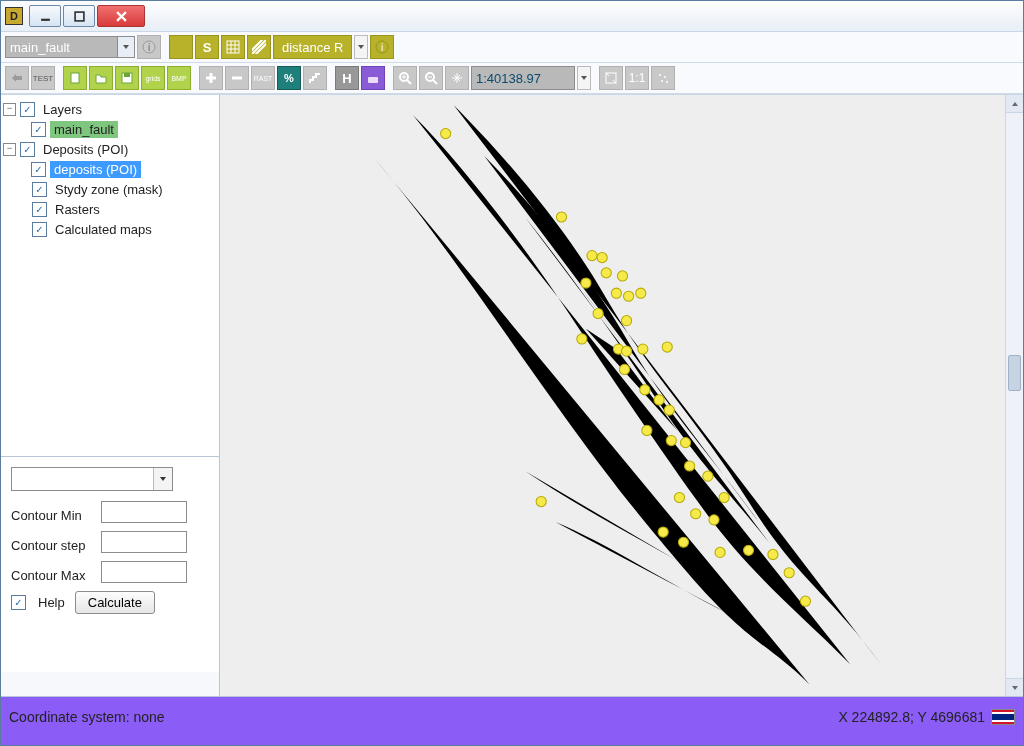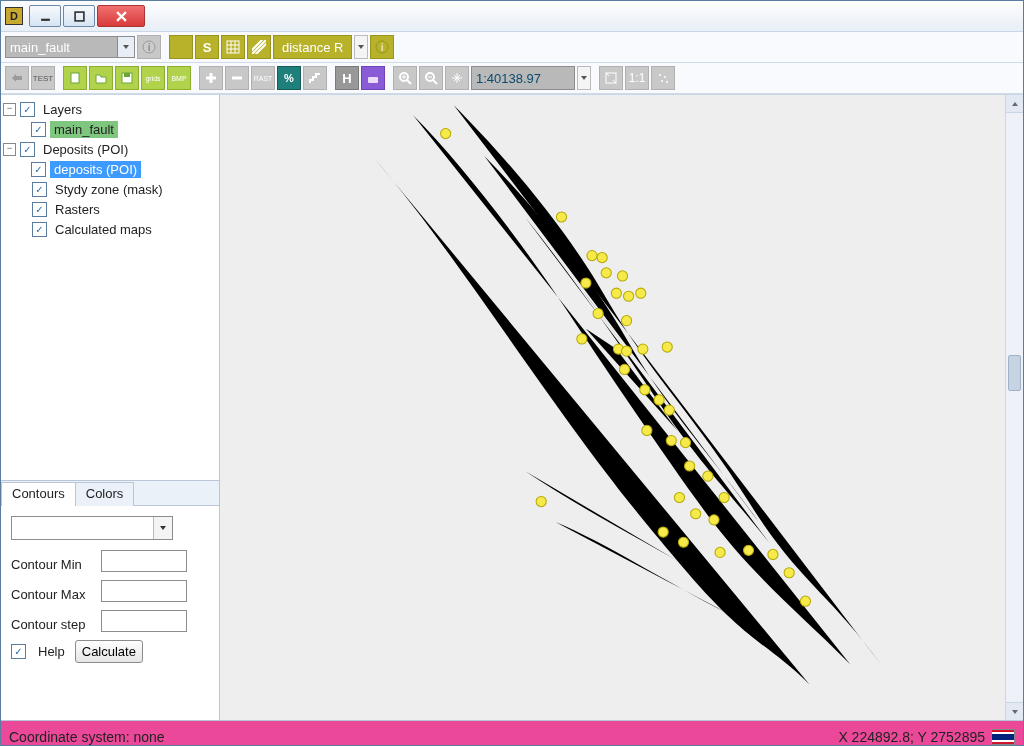--- a/index.html
+++ b/index.html
@@ -49,32 +49,32 @@
   .bottompanel{height:240px;border-top:1px solid #b8c6d8;background:#f6f8fb;box-sizing:border-box}
   .tabs{display:flex;height:24px;border-bottom:1px solid #b8c6d8;background:#eaf1f9}
   .tab{padding:3px 10px;border:1px solid #b8c6d8;border-bottom:none;background:#eaf1f9;margin-right:-1px;position:relative;top:1px;font-size:13px}
   .tab.active{background:#fff}
   .tabbody{padding:10px;background:#fff;height:calc(100% - 24px);box-sizing:border-box}
   .selectbox{width:160px;height:22px;border:1px solid #8c8c8c;background:#fff;position:relative;margin-bottom:10px}
   .selectbox .dd{position:absolute;right:0;top:0;width:18px;height:100%;border-left:1px solid #bbb;display:flex;align-items:center;justify-content:center;background:#f4f4f4}
   .formrow{display:flex;align-items:flex-end;margin-bottom:8px;font-size:13px}
   .formrow label{width:90px}
   .formrow input[type=text]{width:80px;height:18px;border:1px solid #8c8c8c}
-  .btn{padding:3px 6px;border:1px solid #8c8c8c;border-radius:3px;background:linear-gradient(#fdfdfd,#e6e6e6);font-size:13px}
+  .btn{padding:3px 12px;border:1px solid #8c8c8c;border-radius:3px;background:linear-gradient(#fdfdfd,#e6e6e6);font-size:13px}
   .autorow{display:flex;align-items:center;gap:10px;margin-top:8px}
   
   .canvaswrap{flex:1;position:relative;background:#eeeeee;min-width:0;overflow:hidden}
   .canvas{position:absolute;inset:0}
   .vscroll{position:absolute;right:0;top:0;bottom:0;width:17px;background:#eef2f8;border-left:1px solid #c9d6e6}
   .vscroll .thumb{position:absolute;left:2px;right:2px;top:260px;height:34px;background:#c7d3e3;border:1px solid #9fb2c9;border-radius:2px}
   .vscroll .arrow{position:absolute;left:0;right:0;height:17px;background:#e2e9f3;display:flex;align-items:center;justify-content:center}
   .vscroll .arrow.up{top:0;border-bottom:1px solid #c9d6e6}
   .vscroll .arrow.down{bottom:0;border-top:1px solid #c9d6e6}
   
-  .statusbar{height:24px;background:#ec4899;border-top:1px solid #b8c6d8;display:flex;align-items:flex-end;padding:0 8px;font-size:14px}
+  .statusbar{height:24px;background:#8b5cf6;border-top:1px solid #b8c6d8;display:flex;align-items:flex-start;padding:12px 8px;font-size:14px}
   .statusbar .spacer{flex:1}
   .flag{width:22px;height:14px;margin-left:6px;background:linear-gradient(to bottom,#cf142b 0 14%,#fff 14% 28%,#00247d 28% 72%,#fff 72% 86%,#cf142b 86% 100%);border:1px solid #888;position:relative}
   circle.pt{fill:#f6e94a;stroke:#b5a900;stroke-width:1}
 </style>
 </head>
 <body>
 
 <div class="window">
 
   <div class="titlebar">
@@ -287,42 +287,38 @@
           <span class="nodelabel">Rasters</span>
         </div>
         <div class="treerow indent1">
           <span class="expicon blank"></span>
           <span class="chk">✓</span>
           <span class="nodelabel">Calculated maps</span>
         </div>
       </div>
 
       <div class="bottompanel">
-        <div class="tabs">
-          <div class="tab active">Contours</div>
-          <div class="tab">Colors</div>
-        </div>
         <div class="tabbody">
           <div class="selectbox">
             <div class="dd">
                 <svg width="8" height="8" viewBox="0 0 8 8">
                   <path d="M1 2 L4 6 L7 2" fill="#333"></path>
                 </svg>
               </div>
           </div>
           <div class="formrow">
             <label>Contour Min</label>
             <input type="text" style="">
           </div>
           <div class="formrow">
+            <label>Contour step</label>
+            <input type="text" style="">
+          </div>
+          <div class="formrow">
             <label>Contour Max</label>
-            <input type="text" style="">
-          </div>
-          <div class="formrow">
-            <label>Contour step</label>
             <input type="text" style="">
           </div>
           <div class="autorow">
             <span class="chk">✓</span>
             <span>Help</span>
             <button class="btn">Calculate</button>
           </div>
         </div>
       </div>
     </div>
@@ -399,17 +395,17 @@
             </svg>
           </div>
       </div>
     </div>
 
   </div>
 
   <div class="statusbar">
     <span>Coordinate system: none</span>
     <span class="spacer"></span>
-    <span>X 224892.8; Y 2752895</span>
+    <span>X 224892.8; Y 4696681</span>
     <span class="flag"></span>
   </div>
 
 </div>
 
 </body></html>

